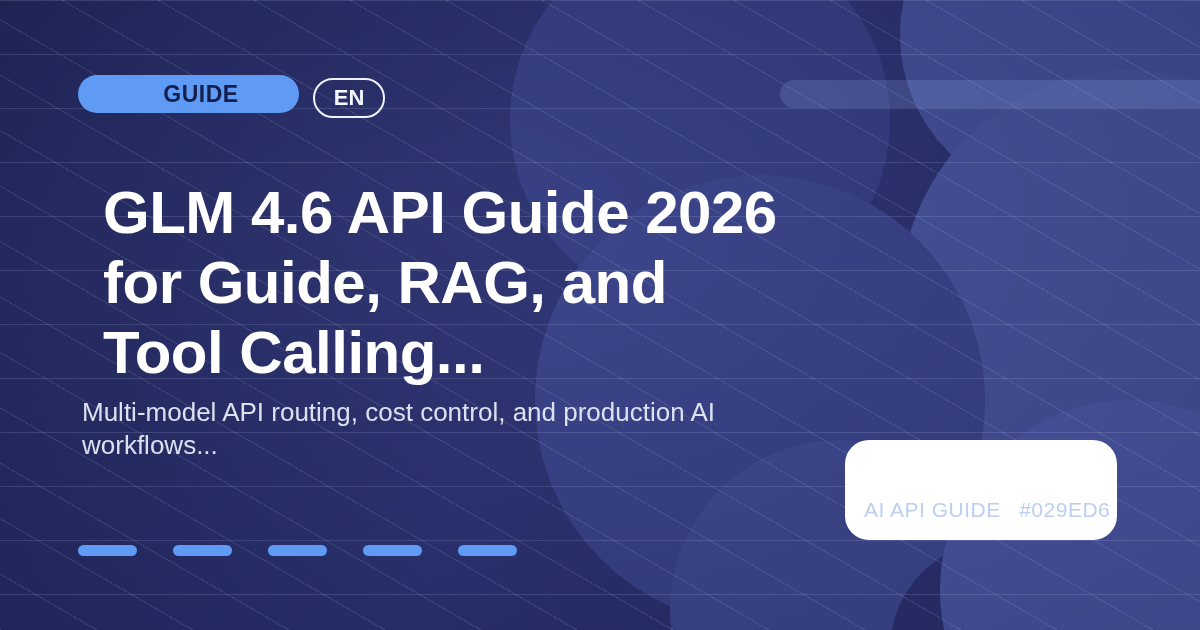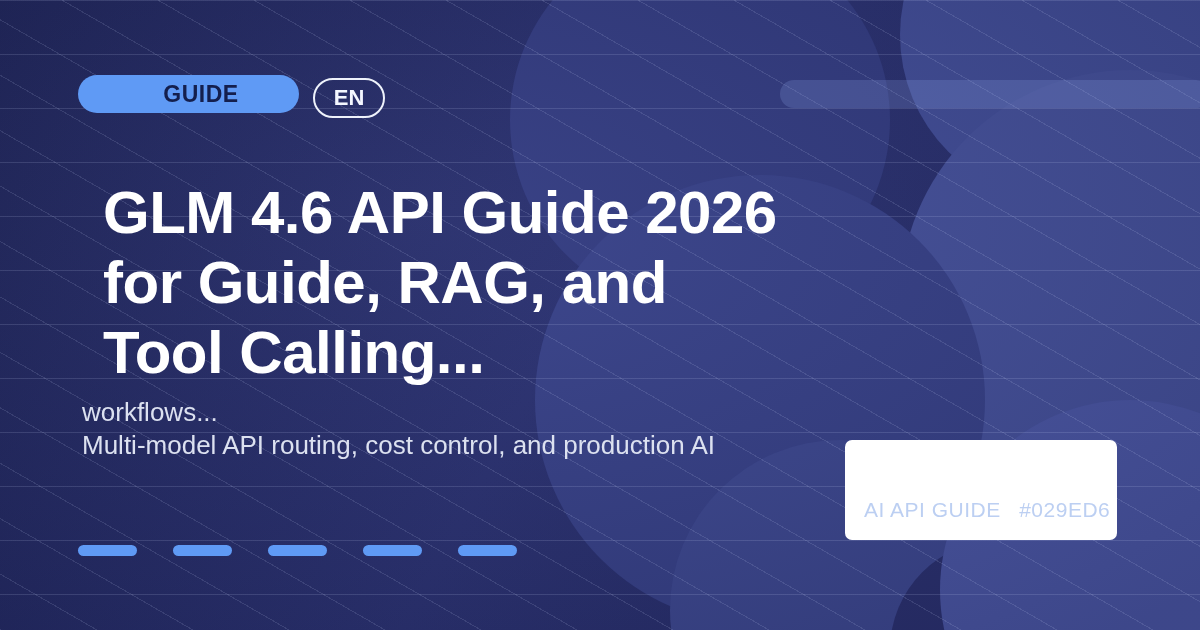--- a/index.html
+++ b/index.html
@@ -113,21 +113,21 @@
     border-radius: 6px;
     background: var(--accent, #5f9af5);
   }
 
   
   .watermark-card {
     position: absolute;
     left: 845px; top: 440px;
     width: 272px; height: 100px;
     background: #ffffff;
-    border-radius: 7px;
+    border-radius: 24px;
     padding: 58px 0 4px 19px;
     white-space: nowrap;
   }
   .watermark-card span {
     font-size: 21px;
     letter-spacing: 0.5px;
     color: #bccff2;
   }
   .watermark-card .code { margin-left: 14px; }
 </style>
@@ -154,22 +154,22 @@
     <span>EN</span>
   </div>
 
   <h1 class="title">
     <span>GLM 4.6 API Guide 2026</span>
     <span>for Guide, RAG, and</span>
     <span>Tool Calling...</span>
   </h1>
 
   <p class="subtitle">
+    <span>Multi-model API routing, cost control, and production AI</span>
     <span>workflows...</span>
-    <span>Multi-model API routing, cost control, and production AI</span>
   </p>
 
   <div class="dash-row">
       <div class="dash"></div>
       <div class="dash"></div>
       <div class="dash"></div>
       <div class="dash"></div>
       <div class="dash"></div>
     </div>
 

